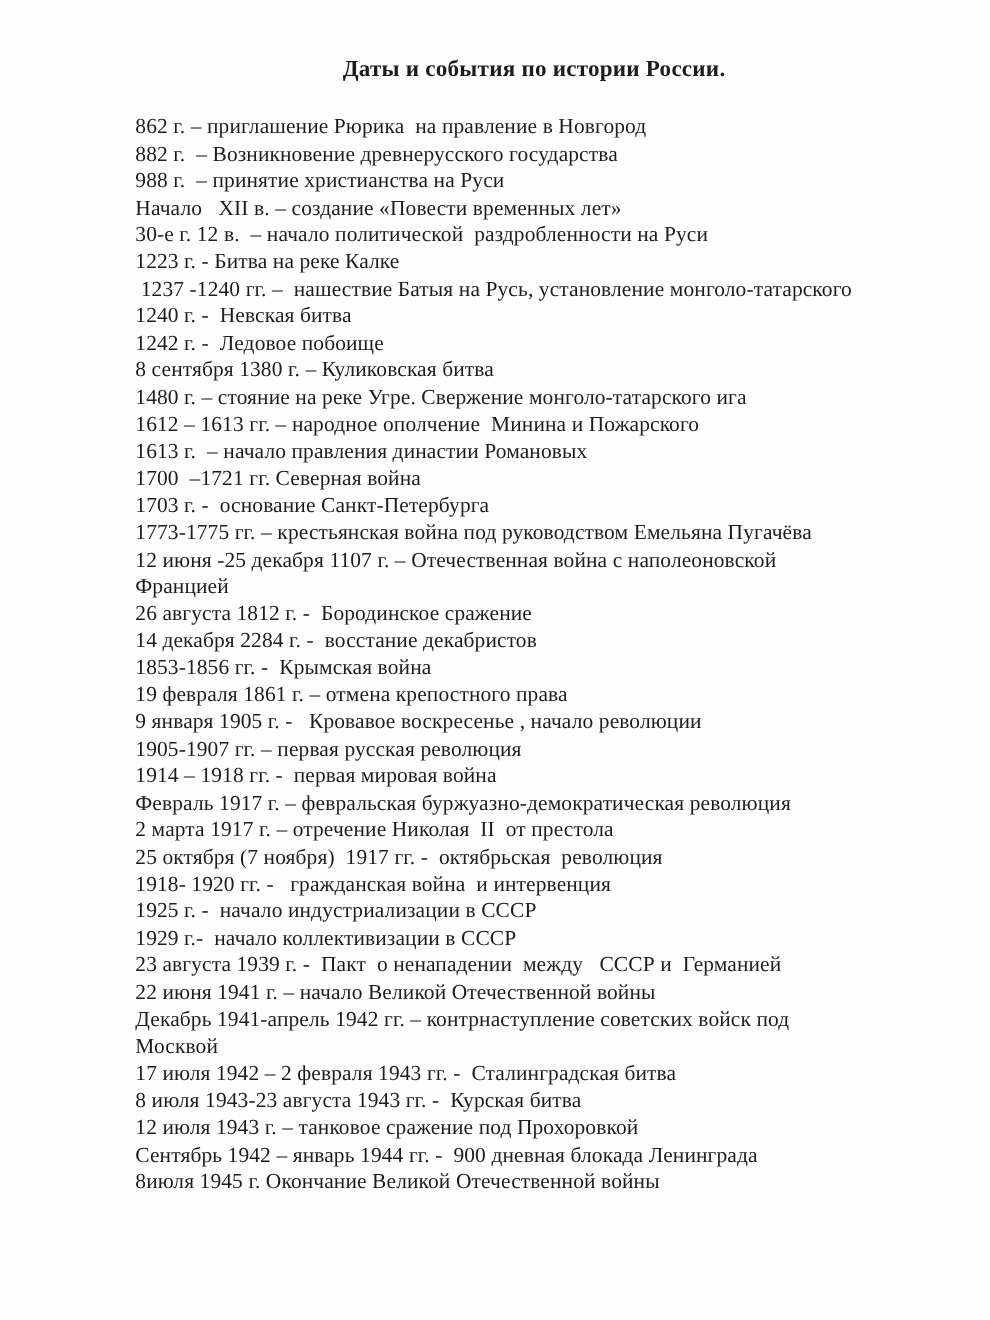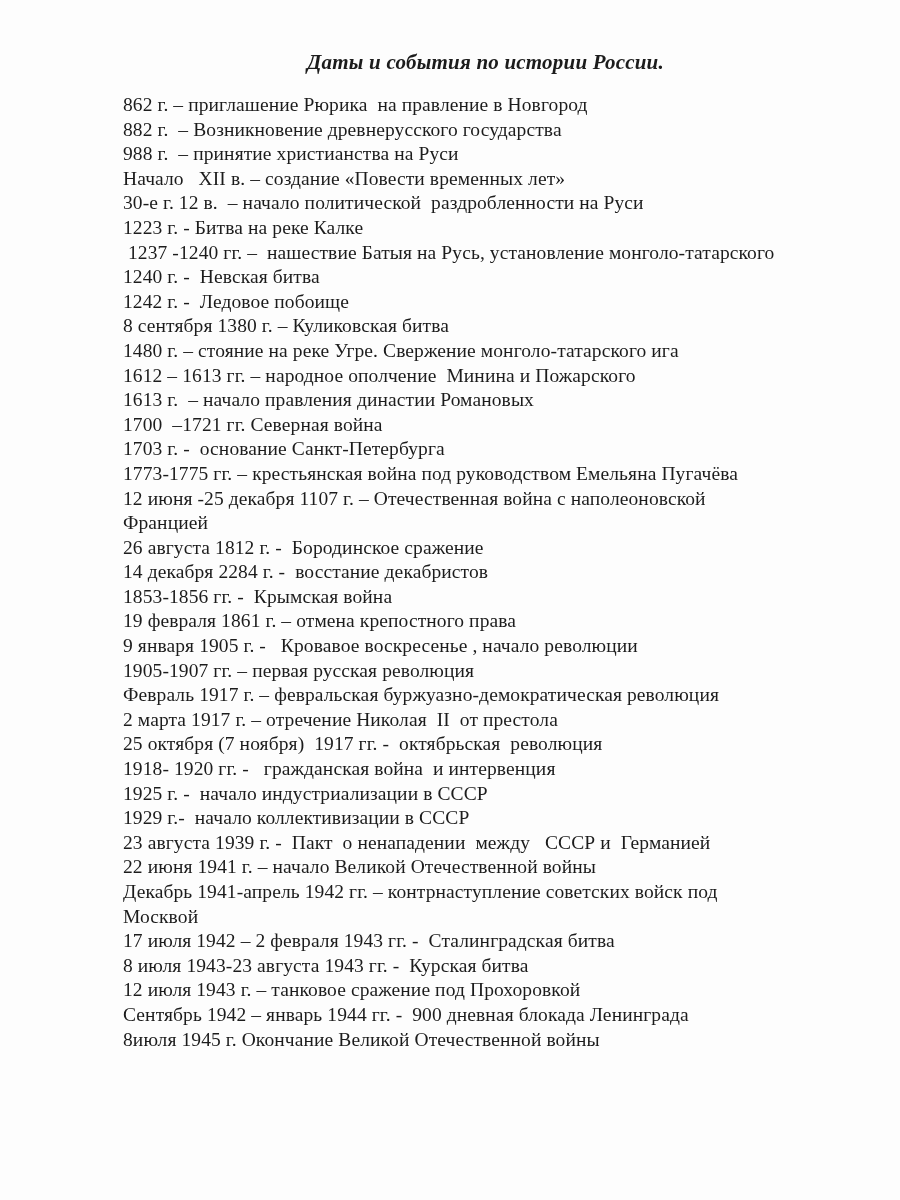--- a/index.html
+++ b/index.html
@@ -19,24 +19,23 @@
     padding: 50px 52px 0 123px;
     overflow: hidden;
   }
   .title {
     margin: 0;
     text-align: center;
     font-size: 21px;
     font-weight: bold;
     line-height: 24px;
     letter-spacing: 0.2px;
-    font-style: italic;
   }
   .lines {
-    margin-top: 19px;
+    margin-top: 30px;
   }
   .line {
     font-size: 19.5px;
     line-height: 24.6px;
     white-space: pre-wrap;
     letter-spacing: 0.1px;
   }
 </style>
 </head>
 <body>
@@ -61,20 +60,21 @@
       <div class="line">1703 г. -  основание Санкт-Петербурга</div>
       <div class="line">1773-1775 гг. – крестьянская война под руководством Емельяна Пугачёва</div>
       <div class="line">12 июня -25 декабря 1107 г. – Отечественная война с наполеоновской</div>
       <div class="line">Францией</div>
       <div class="line">26 августа 1812 г. -  Бородинское сражение</div>
       <div class="line">14 декабря 2284 г. -  восстание декабристов</div>
       <div class="line">1853-1856 гг. -  Крымская война</div>
       <div class="line">19 февраля 1861 г. – отмена крепостного права</div>
       <div class="line">9 января 1905 г. -   Кровавое воскресенье , начало революции</div>
       <div class="line">1905-1907 гг. – первая русская революция</div>
+      <div class="line">1914 – 1918 гг. -  первая мировая война</div>
       <div class="line">Февраль 1917 г. – февральская буржуазно-демократическая революция</div>
       <div class="line">2 марта 1917 г. – отречение Николая  II  от престола</div>
       <div class="line">25 октября (7 ноября)  1917 гг. -  октябрьская  революция</div>
       <div class="line">1918- 1920 гг. -   гражданская война  и интервенция</div>
       <div class="line">1925 г. -  начало индустриализации в СССР</div>
       <div class="line">1929 г.-  начало коллективизации в СССР</div>
       <div class="line">23 августа 1939 г. -  Пакт  о ненападении  между   СССР и  Германией</div>
       <div class="line">22 июня 1941 г. – начало Великой Отечественной войны</div>
       <div class="line">Декабрь 1941-апрель 1942 гг. – контрнаступление советских войск под</div>
       <div class="line">Москвой</div>

